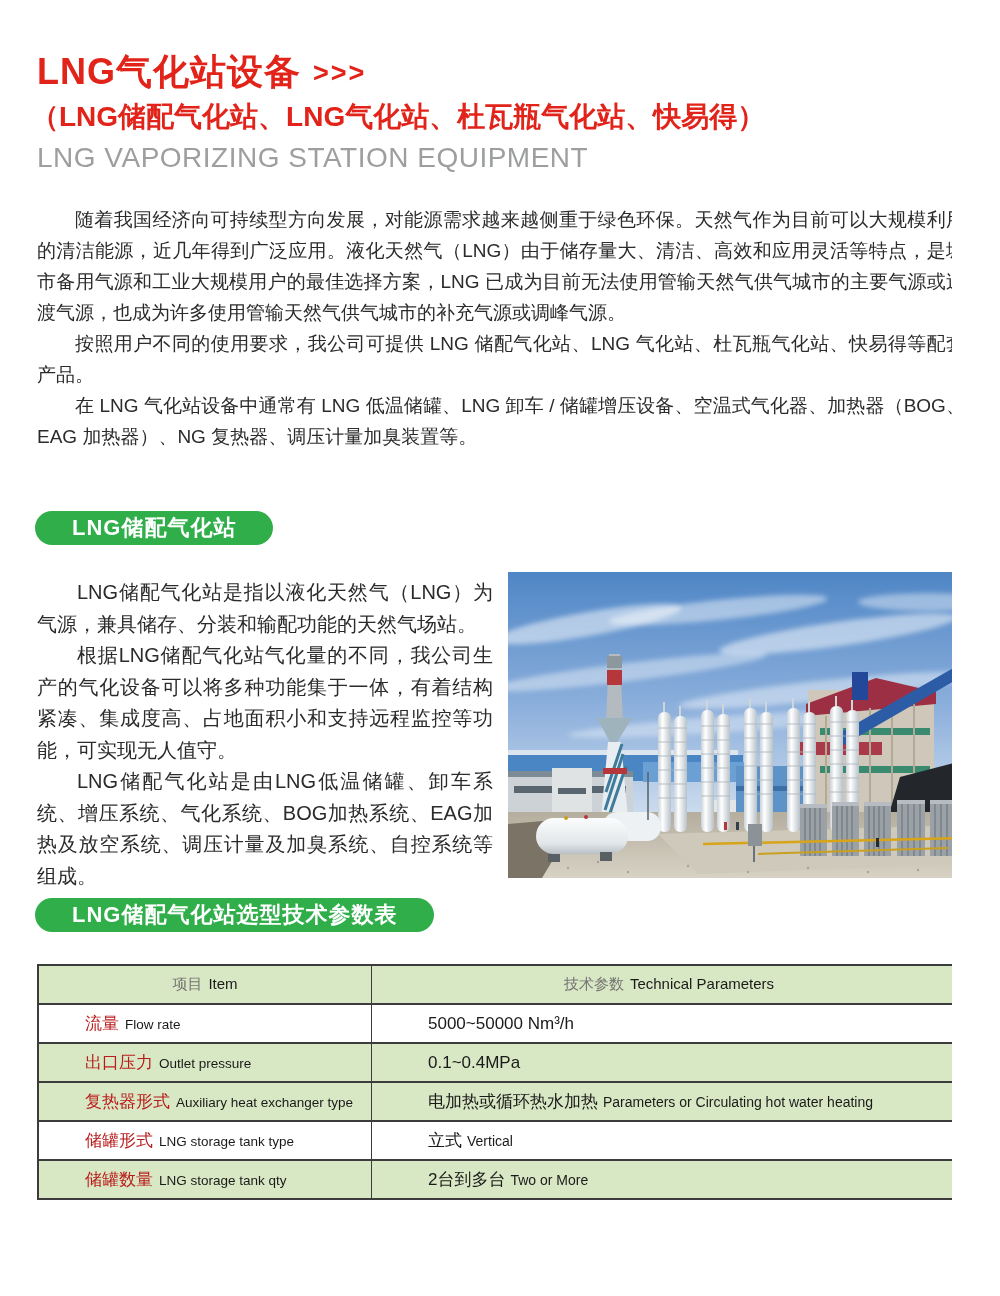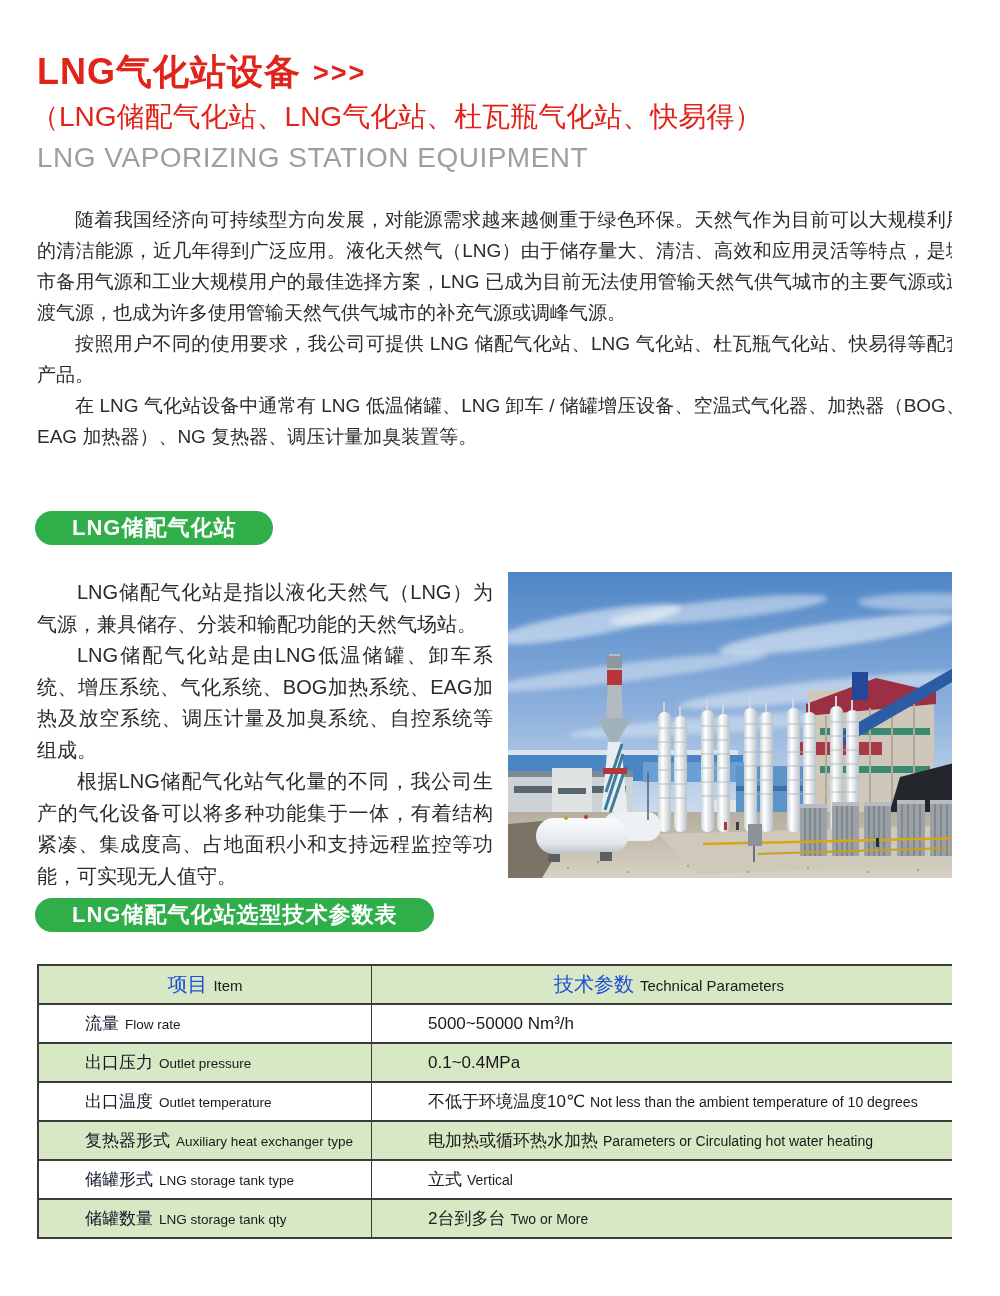--- a/index.html
+++ b/index.html
@@ -3,21 +3,21 @@
 <meta charset="utf-8">
 <style>
   html,body{margin:0;padding:0;background:#ffffff;}
   body{font-family:"Liberation Sans","DejaVu Sans",sans-serif;color:#262626;}
   .page{position:relative;width:952px;height:1296px;background:#ffffff;overflow:hidden;}
 
   
   .hdr{position:absolute;left:37px;top:52px;width:930px;}
   .title-line{font-size:36px;font-weight:bold;color:#e2231a;letter-spacing:1px;line-height:1.1;}
   .title-arrows{font-size:27px;font-weight:900;letter-spacing:2px;margin-left:12px;vertical-align:2px;}
-  .subtitle{font-size:28px;font-weight:normal;color:#e2231a;margin-top:9px;margin-left:-6px;line-height:1.15;}
+  .subtitle{font-size:28px;font-weight:bold;color:#e2231a;margin-top:9px;margin-left:-6px;line-height:1.15;}
   .subtitle-en{font-size:28px;color:#9d9e9e;margin-top:10px;letter-spacing:0.5px;line-height:1.1;}
 
   
   .intro{position:absolute;left:37px;top:204px;width:928px;font-size:19px;line-height:31px;
          text-align:justify;color:#2b2b2b;}
   .intro p{margin:0;text-indent:2em;}
 
   
   .badge{position:absolute;left:35px;display:inline-block;background:#2fae4a;color:#ffffff;
          font-size:22px;font-weight:bold;line-height:34px;padding:0 37px;border-radius:17px;
@@ -35,25 +35,25 @@
   
   .ptable{position:absolute;left:37px;top:964px;width:931px;border-collapse:collapse;
           table-layout:fixed;}
   .ptable td{border:none;vertical-align:middle;height:37px;padding:0;}
   .ptable tr{border-bottom:2px solid #3c3c3c;}
   .ptable{border:2px solid #3c3c3c;}
   .ptable td.c1{width:332px;border-right:1px solid #3c3c3c;padding-left:46px;}
   .ptable td.c2{padding-left:56px;}
   .ptable tr.head td{background:#d9e8c4;text-align:center;padding-left:0;}
   .ptable tr.g td{background:#d9e8c4;}
-  .zh{font-size:17px;color:#0f172a;font-family:Liberation Serif, serif;}
+  .zh{font-size:17px;color:#b91c1c;font-family:Liberation Serif, serif;}
   .en{font-size:13.5px;color:#1a1a1a;margin-left:6px;}
   .vzh{font-size:17px;color:#1a1a1a;}
   .ven{font-size:14px;color:#1a1a1a;margin-left:5px;}
-  .hzh{font-size:20px;color:#1d4ed8;}
+  .hzh{font-size:15px;color:#737373;}
   .hen{font-size:15px;color:#1a1a1a;margin-left:6px;}
 </style>
 </head>
 <body>
 
 <div class="page">
 
   <div class="hdr">
     <div class="title-line"><span>LNG气化站设备</span><span class="title-arrows">&gt;&gt;&gt;</span></div>
     <div class="subtitle">（LNG储配气化站、LNG气化站、杜瓦瓶气化站、快易得）</div>
@@ -64,22 +64,22 @@
     <p>随着我国经济向可持续型方向发展，对能源需求越来越侧重于绿色环保。天然气作为目前可以大规模利用的清洁能源，近几年得到广泛应用。液化天然气（LNG）由于储存量大、清洁、高效和应用灵活等特点，是城市备用气源和工业大规模用户的最佳选择方案，LNG 已成为目前无法使用管输天然气供气城市的主要气源或过渡气源，也成为许多使用管输天然气供气城市的补充气源或调峰气源。</p>
     <p>按照用户不同的使用要求，我公司可提供 LNG 储配气化站、LNG 气化站、杜瓦瓶气化站、快易得等配套产品。</p>
     <p>在 LNG 气化站设备中通常有 LNG 低温储罐、LNG 卸车 / 储罐增压设备、空温式气化器、加热器（BOG、EAG 加热器）、NG 复热器、调压计量加臭装置等。</p>
   </div>
 
   <div class="badge badge1">LNG储配气化站</div>
 
   <div class="twocol">
     <div class="leftcol">
       <p>LNG储配气化站是指以液化天然气（LNG）为气源，兼具储存、分装和输配功能的天然气场站。</p>
+      <p>根据LNG储配气化站气化量的不同，我公司生产的气化设备可以将多种功能集于一体，有着结构紧凑、集成度高、占地面积小和支持远程监控等功能，可实现无人值守。</p>
       <p>LNG储配气化站是由LNG低温储罐、卸车系统、增压系统、气化系统、BOG加热系统、EAG加热及放空系统、调压计量及加臭系统、自控系统等组成。</p>
-      <p>根据LNG储配气化站气化量的不同，我公司生产的气化设备可以将多种功能集于一体，有着结构紧凑、集成度高、占地面积小和支持远程监控等功能，可实现无人值守。</p>
     </div>
 
     <svg class="photo" viewBox="0 0 458 306" xmlns="http://www.w3.org/2000/svg">
       <defs>
         <linearGradient id="sky" x1="0" y1="0" x2="0" y2="1">
           <stop offset="0" stop-color="#4f86c6"></stop>
           <stop offset="0.55" stop-color="#8db0dc"></stop>
           <stop offset="1" stop-color="#cfdeee"></stop>
         </linearGradient>
         <linearGradient id="ground" x1="0" y1="0" x2="0" y2="1">
@@ -301,24 +301,20 @@
         <td class="c2"><span class="hzh">技术参数</span><span class="hen">Technical Parameters</span></td>
       </tr>
       <tr>
         <td class="c1"><span class="zh">流量</span><span class="en">Flow rate</span></td>
         <td class="c2"><span class="vzh">5000~50000 Nm³/h</span><span class="ven"></span></td>
       </tr>
       <tr class="g">
         <td class="c1"><span class="zh">出口压力</span><span class="en">Outlet pressure</span></td>
         <td class="c2"><span class="vzh">0.1~0.4MPa</span><span class="ven"></span></td>
       </tr>
-      <tr>
-        <td class="c1"><span class="zh">出口温度</span><span class="en">Outlet temperature</span></td>
-        <td class="c2"><span class="vzh">不低于环境温度10℃</span><span class="ven">Not less than the ambient temperature of 10 degrees</span></td>
-      </tr>
       <tr class="g">
         <td class="c1"><span class="zh">复热器形式</span><span class="en">Auxiliary heat exchanger type</span></td>
         <td class="c2"><span class="vzh">电加热或循环热水加热</span><span class="ven">Parameters or Circulating hot water heating</span></td>
       </tr>
       <tr>
         <td class="c1"><span class="zh">储罐形式</span><span class="en">LNG storage tank type</span></td>
         <td class="c2"><span class="vzh">立式</span><span class="ven">Vertical</span></td>
       </tr>
       <tr class="g">
         <td class="c1"><span class="zh">储罐数量</span><span class="en">LNG storage tank qty</span></td>

